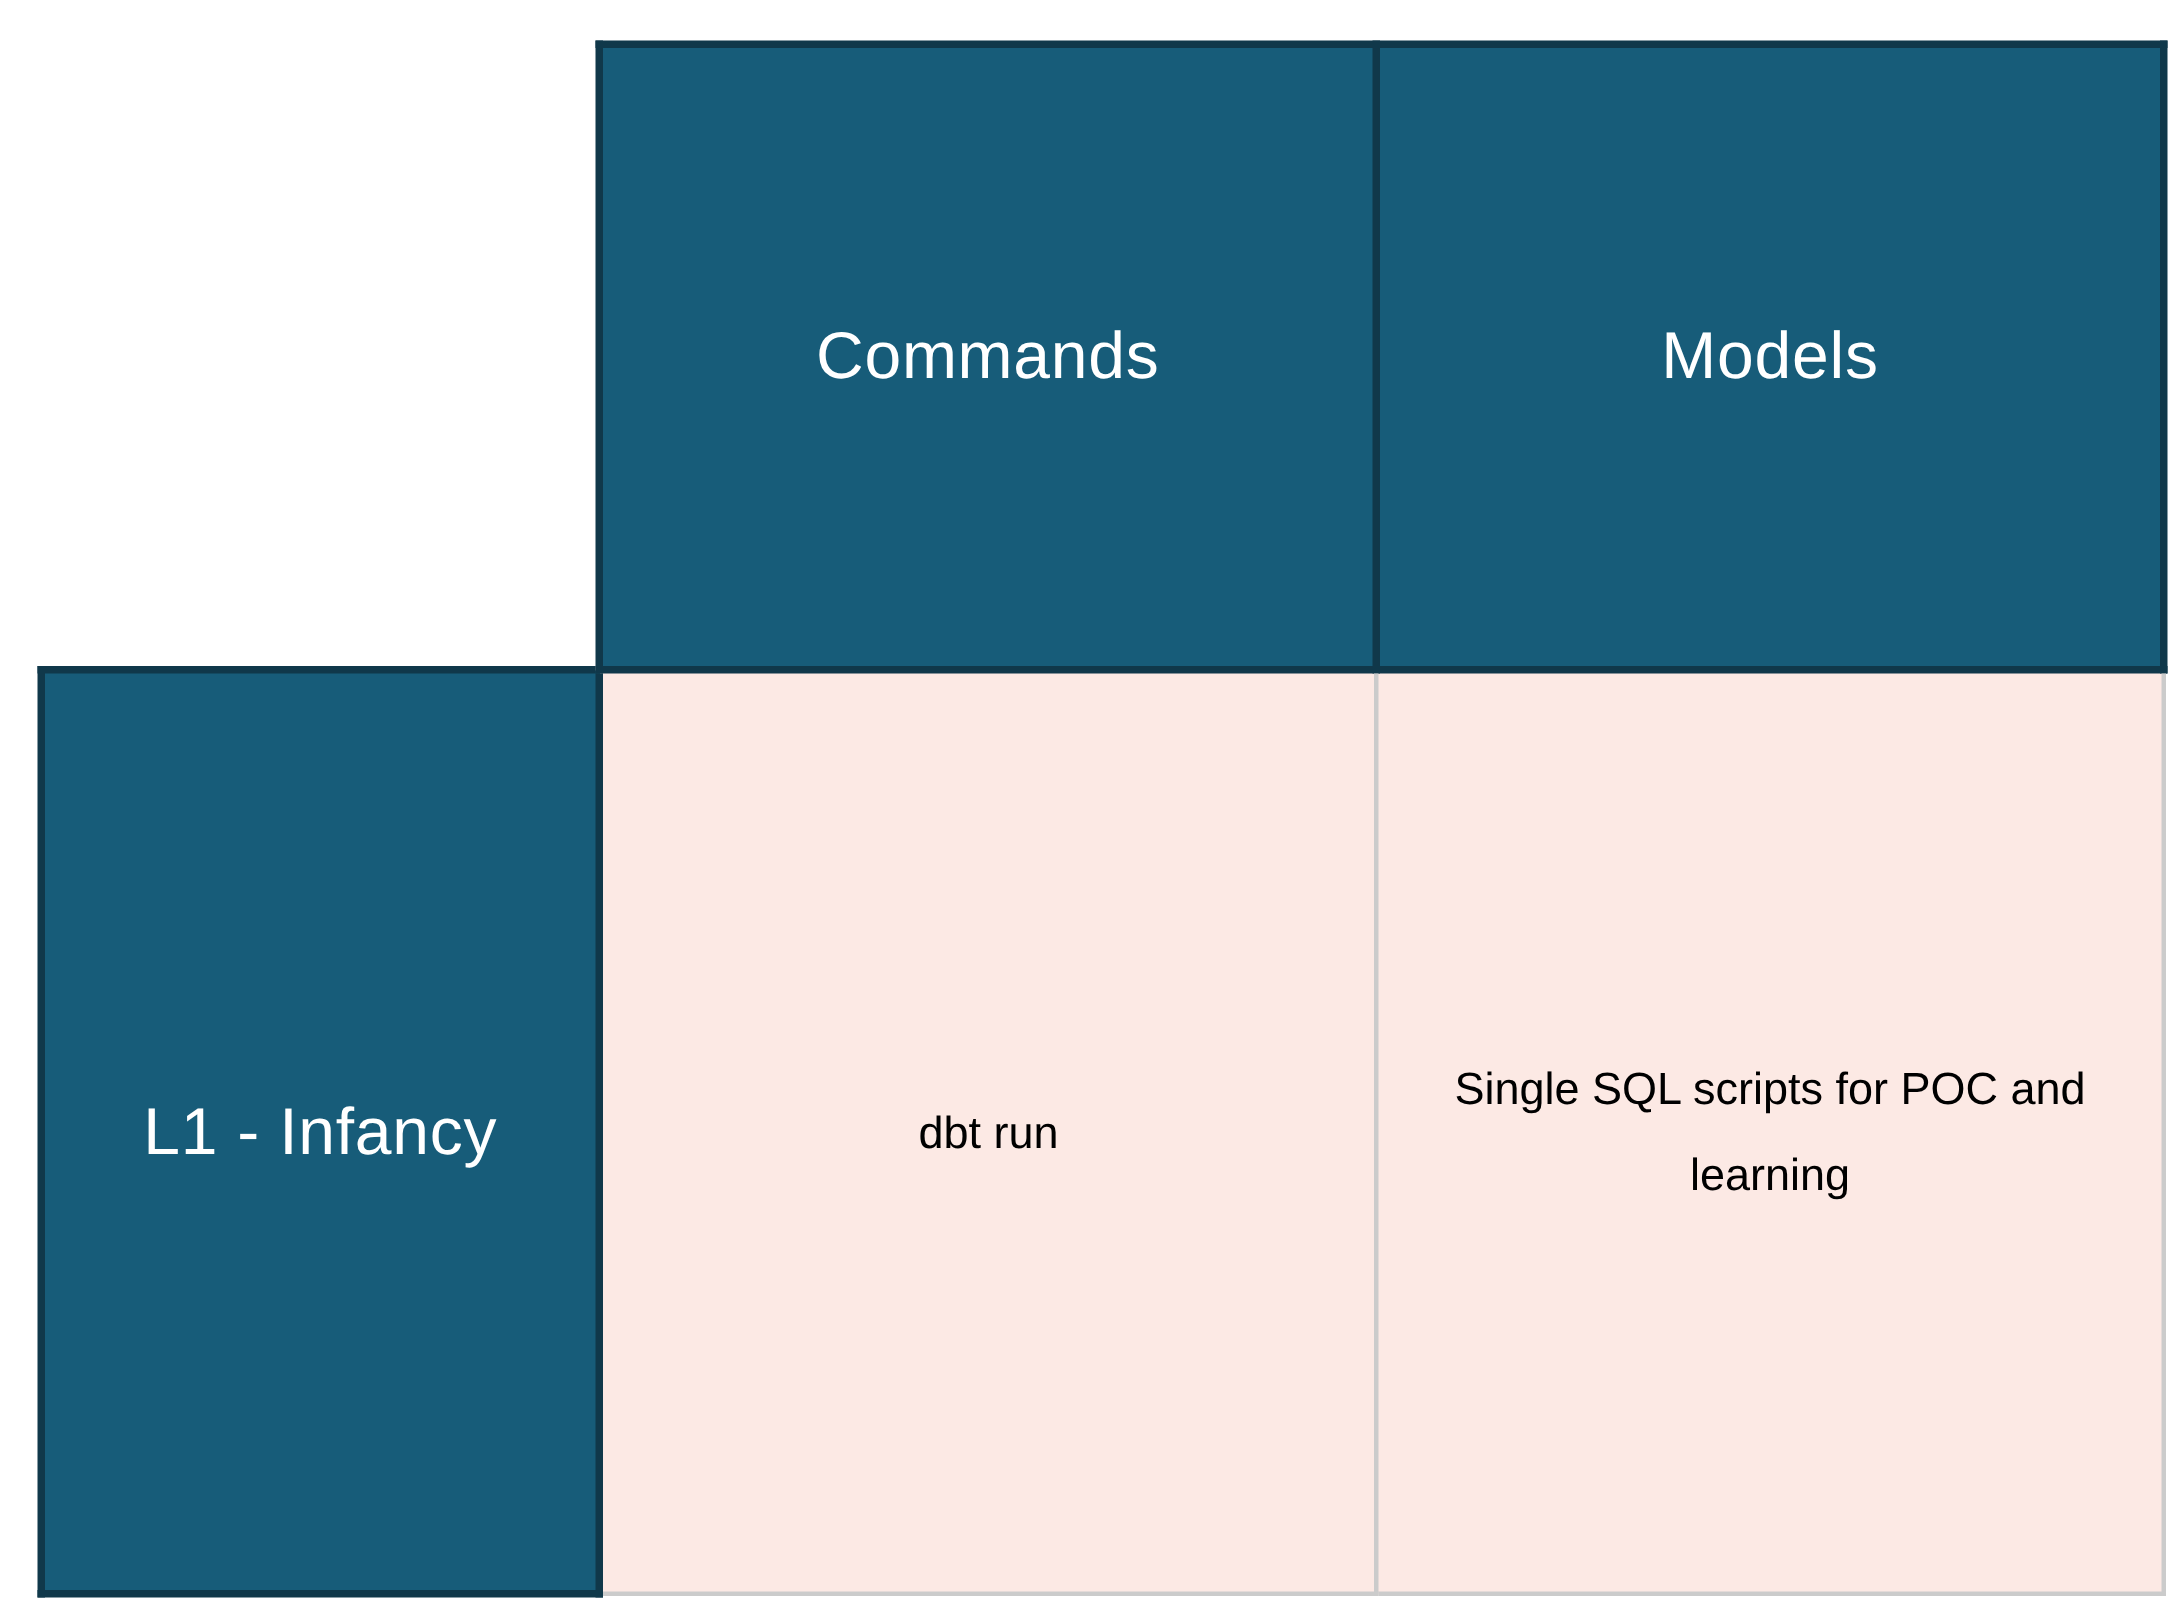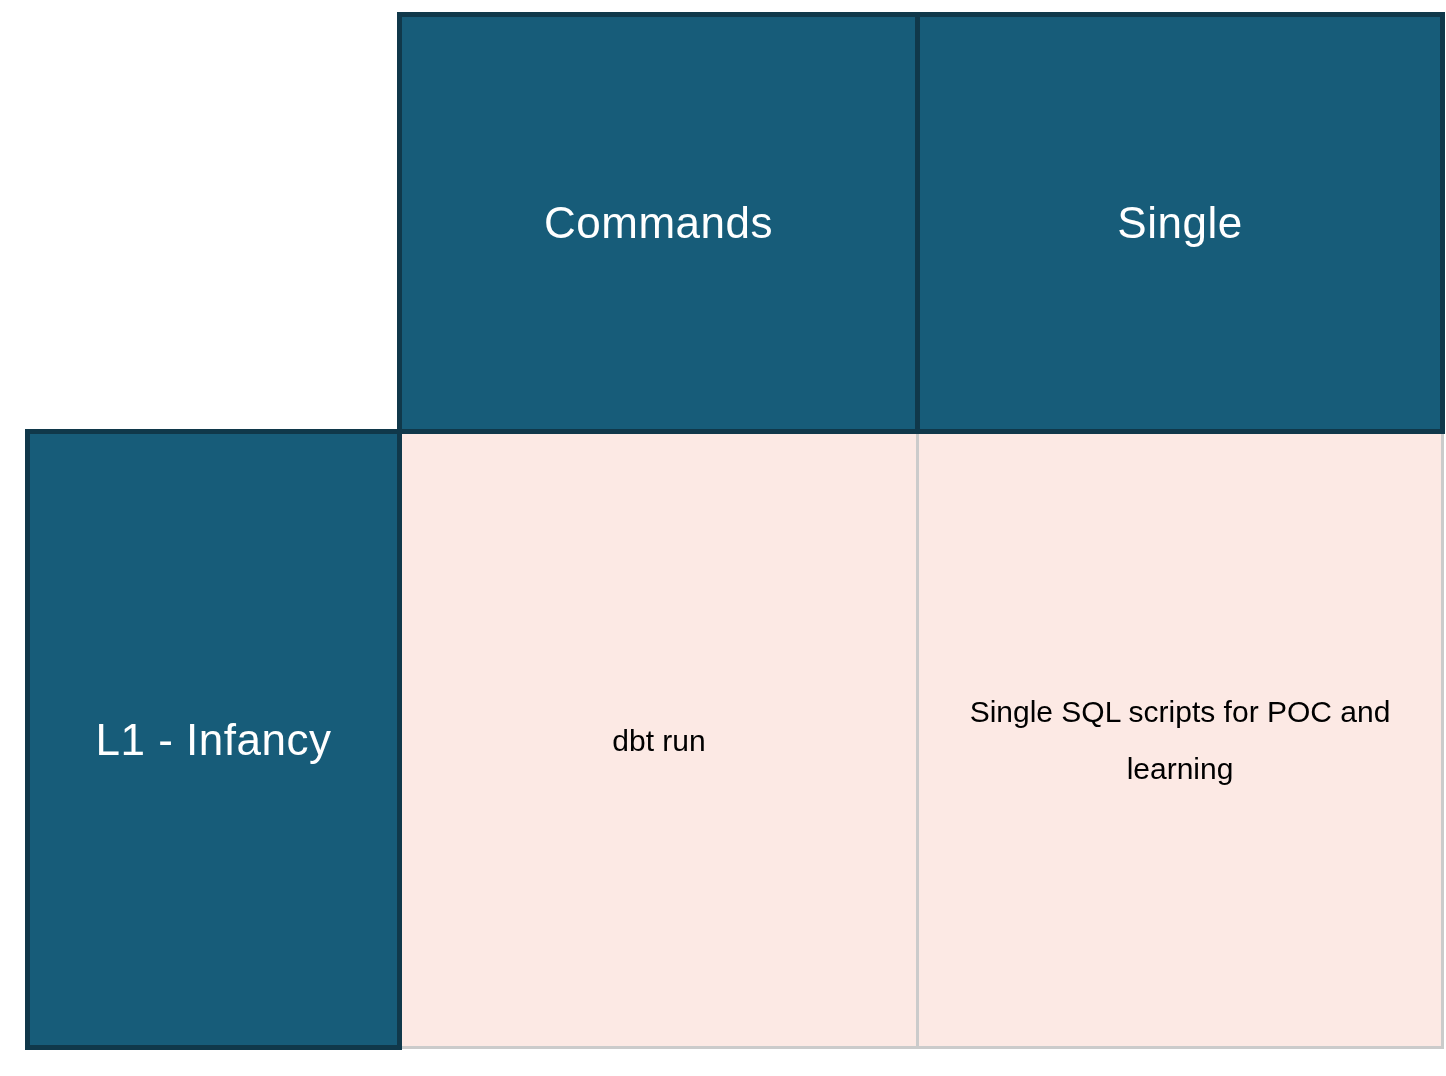--- a/index.html
+++ b/index.html
@@ -10,21 +10,21 @@
     width: 1446px;
     height: 1076px;
     position: relative;
     overflow: hidden;
     background: var(--page-bg, #ffffff);
     font-family: "Liberation Sans", sans-serif;
   }
   table.matrix {
     position: absolute;
     left: 25px;
-    top: 12px;
+    top: 27px;
     width: 1415px;
     height: 1038px;
     border-collapse: collapse;
     table-layout: fixed;
   }
   col.c0 { width: 372px; }
   col.c1 { width: 518px; }
   col.c2 { width: 525px; }
   tr.r-head { height: 263px; }
   tr.r1     { height: 388px; }
@@ -69,21 +69,21 @@
       <col class="c1">
       <col class="c2">
     </colgroup>
     <tbody>
       <tr class="r-head">
         <td class="corner"></td>
         <th class="teal">
           <span class="cell-text">Commands</span>
         </th>
         <th class="teal">
-          <span class="cell-text">Single</span>
+          <span class="cell-text">Models</span>
         </th>
       </tr>
       <tr class="r1">
         <th class="teal">
           <span class="cell-text">L1 - Infancy</span>
         </th>
         <td class="data pink">
           <span class="cell-text">dbt run</span>
         </td>
         <td class="data pink">

